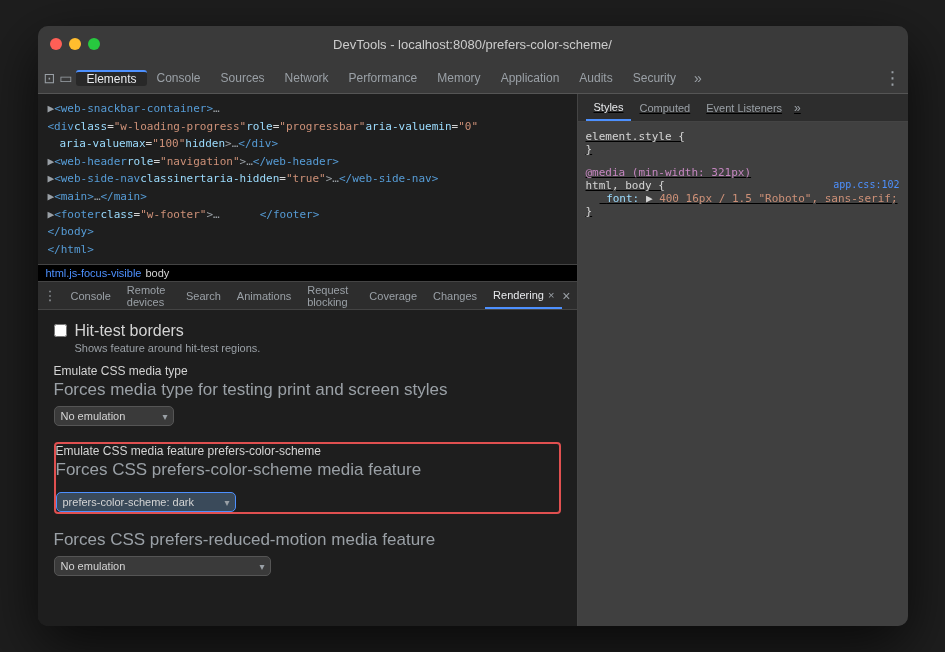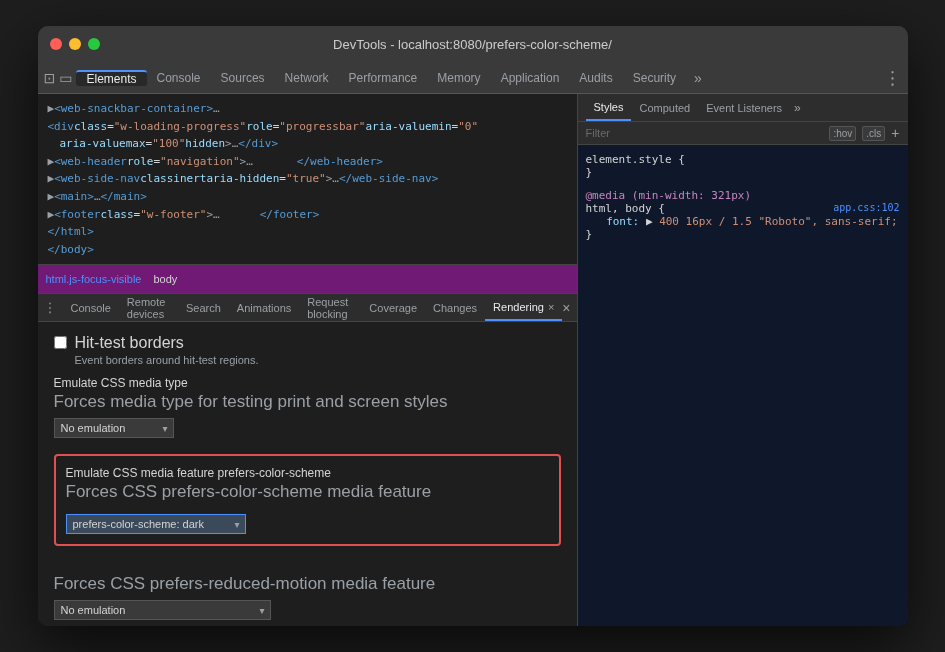--- a/index.html
+++ b/index.html
@@ -109,27 +109,27 @@
       font-family: "Consolas", "Monaco", monospace;
       font-size: 11px;
       line-height: 1.6;
       color: #d4d4d4;
       background: #1e1e1e;
       border-bottom: 1px solid #444;
     }
     .code-line { display: flex; align-items: baseline; }
     
     .breadcrumb {
-      background: #701a75;
-      padding: 8px 8px;
+      background: #000000;
+      padding: 2px 8px;
       font-size: 11px;
       color: #9aa0a6;
       border-bottom: 1px solid #444;
       display: flex;
-      gap: 12px;
+      gap: 4px;
     }
     .breadcrumb-item { color: #4d90fe; cursor: pointer; }
     .breadcrumb-item.current { color: #d4d4d4; cursor: default; }
     
     .drawer-tabs {
       background: #2d2d2d;
       display: flex;
       align-items: center;
       height: 28px;
       padding: 0 6px;
@@ -211,21 +211,21 @@
       font-size: 17px;
       color: #9aa0a6;
       margin-bottom: 6px;
     }
     .rendering-select {
       background: #3a3a3a;
       border: 1px solid #555;
       color: #d4d4d4;
       font-size: 11px;
       padding: 3px 20px 3px 6px;
-      border-radius: 0;
+      border-radius: 5px;
       appearance: none;
       cursor: pointer;
       min-width: 120px;
       position: relative;
     }
     .select-wrapper {
       position: relative;
       display: inline-block;
     }
     .select-wrapper::after {
@@ -235,29 +235,29 @@
       top: 50%;
       transform: translateY(-50%);
       color: #9aa0a6;
       pointer-events: none;
       font-size: 10px;
     }
     
     .highlight-box {
       border: 2px solid #e05050;
       border-radius: 4px;
-      padding: 10px;
-      margin-bottom: 28px;
+      margin-bottom: 16px;
     }
     
     .right-panel {
       width: 330px;
-      background: #0f172a;
+      background: #404040;
       display: flex;
       flex-direction: column;
+      text-decoration: underline;
     }
     .styles-tabs {
       display: flex;
       align-items: center;
       background: #2d2d2d;
       border-bottom: 1px solid #444;
       padding: 0 8px;
       height: 28px;
       flex-shrink: 0;
     }
@@ -396,21 +396,21 @@
             <span style="color:#9aa0a6;">&gt;…</span>
             <span style="color:#569cd6;">&lt;/div&gt;</span>
         </div>
         <div class="code-line">
           <span style="color:#9aa0a6;">▶ </span>
             <span style="color:#569cd6;">&lt;web-header </span>
             <span style="color:#9cdcfe;">role</span>
             <span style="color:#d4d4d4;">=</span>
             <span style="color:#ce9178;">"navigation"</span>
             <span style="color:#9aa0a6;">&gt;…</span>
-            <span style="color:#569cd6;margin-left:44px;">&lt;/web-header&gt;</span>
+            <span style="color:#569cd6;">&lt;/web-header&gt;</span>
         </div>
         <div class="code-line">
           <span style="color:#9aa0a6;">▶ </span>
             <span style="color:#569cd6;">&lt;web-side-nav </span>
             <span style="color:#9cdcfe;">class</span>
             <span style="color:#d4d4d4;"> </span>
             <span style="color:#9cdcfe;">inert</span>
             <span style="color:#d4d4d4;"> </span>
             <span style="color:#9cdcfe;">aria-hidden</span>
             <span style="color:#d4d4d4;">=</span>
@@ -427,24 +427,24 @@
         <div class="code-line">
           <span style="color:#9aa0a6;">▶ </span>
             <span style="color:#569cd6;">&lt;footer </span>
             <span style="color:#9cdcfe;">class</span>
             <span style="color:#d4d4d4;">=</span>
             <span style="color:#ce9178;">"w-footer"</span>
             <span style="color:#9aa0a6;">&gt;…</span>
             <span style="color:#569cd6;margin-left:40px;">&lt;/footer&gt;</span>
         </div>
         <div class="code-line">
+          <span style="color:#569cd6;">&lt;/body&gt;</span>
+        </div>
+        <div class="code-line">
           <span style="color:#569cd6;">&lt;/html&gt;</span>
-        </div>
-        <div class="code-line">
-          <span style="color:#569cd6;">&lt;/body&gt;</span>
         </div>
       </div>
 
       <div class="breadcrumb">
         <span class="breadcrumb-item">html.js-focus-visible</span>
         <span class="breadcrumb-item current">body</span>
       </div>
 
       <div class="drawer-tabs">
         <span class="drawer-icon">⋮</span>
@@ -475,21 +475,21 @@
         </div>
         <span class="drawer-close-btn">×</span>
       </div>
 
       <div class="rendering-panel">
 
         <div class="rendering-row">
           <input type="checkbox" class="rendering-checkbox" style="">
           <div>
             <div class="rendering-label">Hit-test borders</div>
-            <div class="rendering-desc">Event borders around hit-test regions.</div>
+            <div class="rendering-desc">Shows feature around hit-test regions.</div>
           </div>
         </div>
 
         <div class="rendering-field-group">
           <div class="rendering-field-label">Emulate CSS media type</div>
           <div class="rendering-field-desc">Forces media type for testing print and screen styles</div>
           <div class="select-wrapper">
             <select class="rendering-select">
               <option>No emulation</option>
               <option>print</option>
@@ -523,26 +523,20 @@
 
       </div>
     </div>
 
     <div class="right-panel">
       <div class="styles-tabs">
         <div class="styles-tab active">Styles</div>
         <div class="styles-tab">Computed</div>
         <div class="styles-tab">Event Listeners</div>
         <span class="styles-tab-more">»</span>
-      </div>
-      <div class="filter-bar">
-        <input class="filter-input" type="text" placeholder="Filter" style="">
-        <span class="filter-btn">:hov</span>
-        <span class="filter-btn">.cls</span>
-        <span class="filter-plus">+</span>
       </div>
       <div class="styles-content">
         <div class="style-rule">
           <div><span class="style-selector">element.style {</span></div>
           <div><span>}</span></div>
         </div>
         <div class="style-rule">
           <div><span class="style-media">@media (min-width: 321px)</span></div>
           <div>
             <span class="style-selector">html, body {</span>

